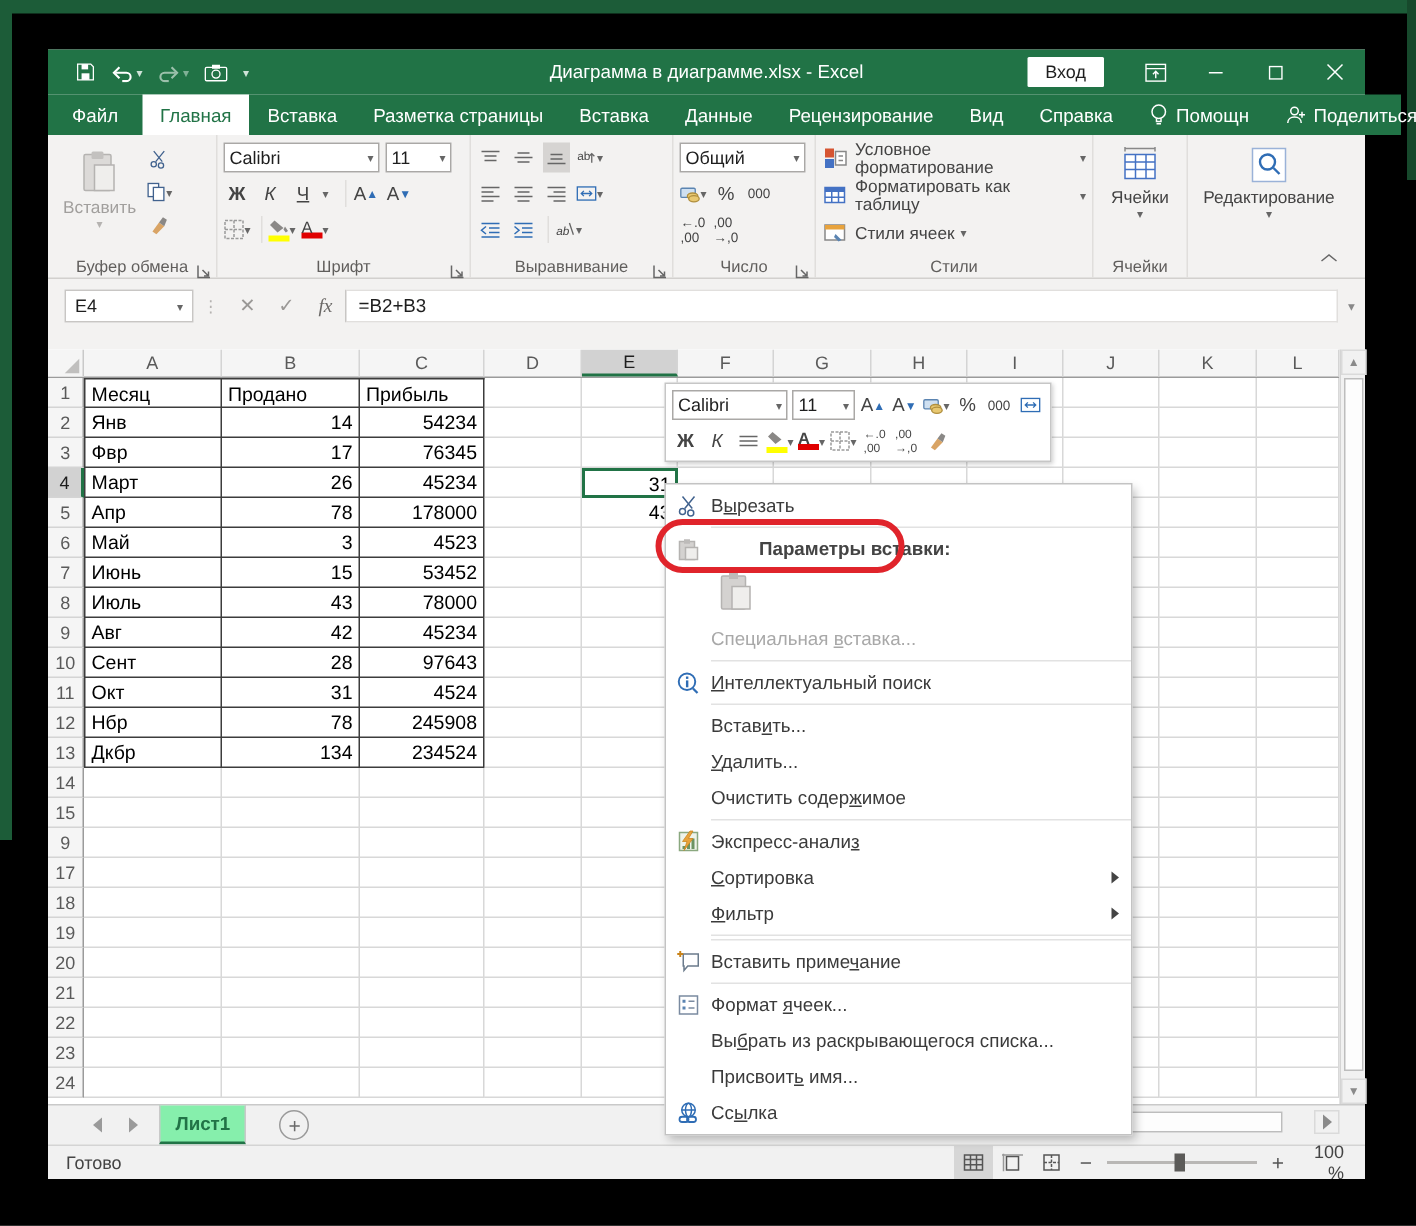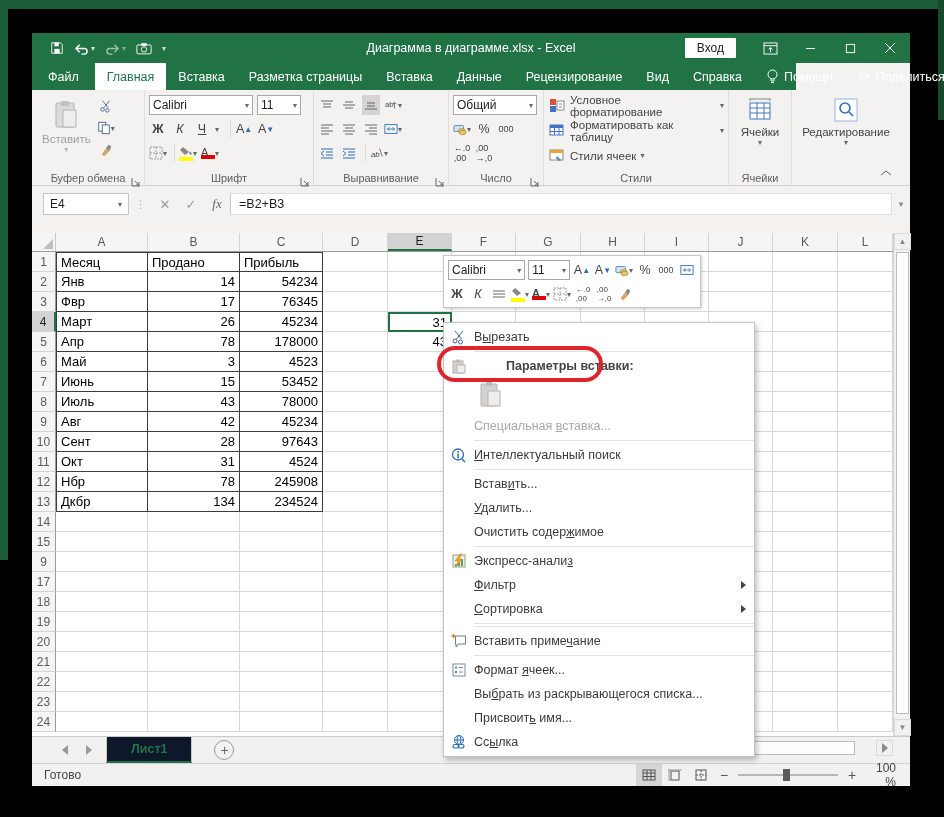--- a/index.html
+++ b/index.html
@@ -17,21 +17,21 @@
   #titlebar { left:0; top:0; width:878px; height:30px; background:#217346; display:flex; align-items:center; color:#fff; }
   .qat { display:flex; align-items:center; gap:10px; padding-left:18px; }
   .qat .qbtn { display:flex; align-items:center; gap:2px; }
   .title-text { position:absolute; left:0; right:0; text-align:center; font-size:12.5px; color:#fff; pointer-events:none; }
   .tb-right { position:absolute; right:0; top:0; height:30px; display:flex; align-items:center; }
   .signin { background:#fff; color:#1e1e1e; font-size:12px; padding:3px 12px; border-radius:1px; margin-right:14px; }
   .winbtn { width:40px; height:30px; display:flex; align-items:center; justify-content:center; color:#fff; font-size:13px; }
   .caret { font-size:8px; color:#cfe3d8; }
 
   
-  #tabrow { left:0; top:30px; width:764px; height:27px; background:#217346; display:flex; align-items:stretch; color:#fff; font-size:12.5px; }
+  #tabrow { left:0; top:30px; width:902px; height:27px; background:#217346; display:flex; align-items:stretch; color:#fff; font-size:12.5px; }
   .rtab { display:flex; align-items:center; padding:0 12px; white-space:nowrap; }
   .rtab.active { background:#fff; color:#217346; }
   .rtab.file { padding:0 16px; }
   .rtab .ticon { margin-right:5px; display:flex; }
 
   
   #ribbon { left:0; top:57px; width:878px; height:96px; background:#f3f2f1; border-bottom:1px solid #d2d0ce; display:flex; }
   .rgroup { position:relative; border-right:1px solid #e0dedc; padding:3px 4px 16px 4px; }
   .rlabel { position:absolute; bottom:1px; left:0; right:0; text-align:center; font-size:11px; color:#605e5c; white-space:nowrap; }
   .launcher { position:absolute; bottom:2px; right:3px; width:10px; height:10px; }
@@ -94,21 +94,21 @@
   .mi .sub { position:absolute; right:8px; width:0; height:0; border-left:5px solid #444; border-top:4px solid transparent; border-bottom:4px solid transparent; }
   .msep { height:1px; background:#e2e2e2; margin:2px 0 2px 30px; }
   .paste-row { height:36px; display:flex; align-items:center; padding-left:34px; }
   #red-oval { left:405px; top:313px; width:166px; height:36px; border:4px solid #e0242b; border-radius:18px; z-index:60; pointer-events:none; }
 
   
   #sheetbar { left:0; top:703px; width:878px; height:27px; background:#f1f1f1; border-top:1px solid #c9c9c9; display:flex; align-items:stretch; }
   .nav-arrows { display:flex; align-items:center; gap:18px; padding:0 14px 0 30px; }
   .tri-l { width:0; height:0; border-right:6px solid #9a9a9a; border-top:5px solid transparent; border-bottom:5px solid transparent; }
   .tri-r { width:0; height:0; border-left:6px solid #9a9a9a; border-top:5px solid transparent; border-bottom:5px solid transparent; }
-  #sheettab { background:#0f172a; border-right:1px solid #c9c9c9; border-left:1px solid #c9c9c9; border-bottom:2px solid #217346; color:#217346; font-weight:bold; font-size:12.5px; display:flex; align-items:center; padding:0 24px; }
+  #sheettab { background:#86efac; border-right:1px solid #c9c9c9; border-left:1px solid #c9c9c9; border-bottom:2px solid #217346; color:#217346; font-weight:bold; font-size:12.5px; display:flex; align-items:center; padding:0 10px; }
   .addsheet { width:20px; height:20px; border:1px solid #9a9a9a; border-radius:50%; color:#6a6a6a; display:flex; align-items:center; justify-content:center; font-size:14px; align-self:center; margin-left:22px; }
   #hscroll { position:absolute; right:17px; top:707px; width:300px; height:17px; background:#f1f1f1; }
   #hthumb { position:absolute; left:0; top:1px; width:262px; height:14px; background:#fdfdfd; border:1px solid #bdbdbd; }
   .harrow { position:absolute; right:0; top:0; width:17px; height:16px; display:flex; align-items:center; justify-content:center; border:1px solid #dadada; color:#8a8a8a; }
 
   
   #statusbar { left:0; top:730px; width:878px; height:23px; background:#f1f1f1; border-top:1px solid #d4d4d4; display:flex; align-items:center; font-size:12px; color:#444; }
   #status-text { padding-left:12px; }
   .sb-right { position:absolute; right:0; display:flex; align-items:center; height:23px; }
   .viewbtn { width:26px; height:22px; display:flex; align-items:center; justify-content:center; }
@@ -1036,26 +1036,26 @@
             <svg width="16" height="16" viewBox="0 0 16 16">
               <rect x="2" y="2" width="12" height="12" fill="#eef3ea" stroke="#8aa87f"></rect>
               <path d="M4 11h2v2H4zM7 9h2v4H7zM10 6h2v7h-2z" fill="#6b9362"></path>
               <path d="M9 1L4 8h3l-2 6 6-8H8l3-5z" fill="#e8a33d" stroke="#c9831a" stroke-width=".5"></path>
             </svg>
           </span>
           <span>Экспресс-анали<u>з</u></span>
         </div>
         <div class="mi">
           <span class="gut"></span>
+          <span><u>С</u>ортировка</span>
+          <span class="sub"></span>
+        </div>
+        <div class="mi">
+          <span class="gut"></span>
           <span><u>Ф</u>ильтр</span>
-          <span class="sub"></span>
-        </div>
-        <div class="mi">
-          <span class="gut"></span>
-          <span><u>С</u>ортировка</span>
           <span class="sub"></span>
         </div>
         <div class="msep"></div>
         <div class="msep"></div>
         <div class="mi">
           <span class="gut">
             <svg width="16" height="16" viewBox="0 0 16 16">
               <path d="M4.5 3h10v8h-7l-2.5 3v-3h-.5z" fill="#fff" stroke="#6b7b8c"></path>
               <path d="M2.5 1v4M.5 3h4" stroke="#c9831a" stroke-width="1.3"></path>
             </svg>

